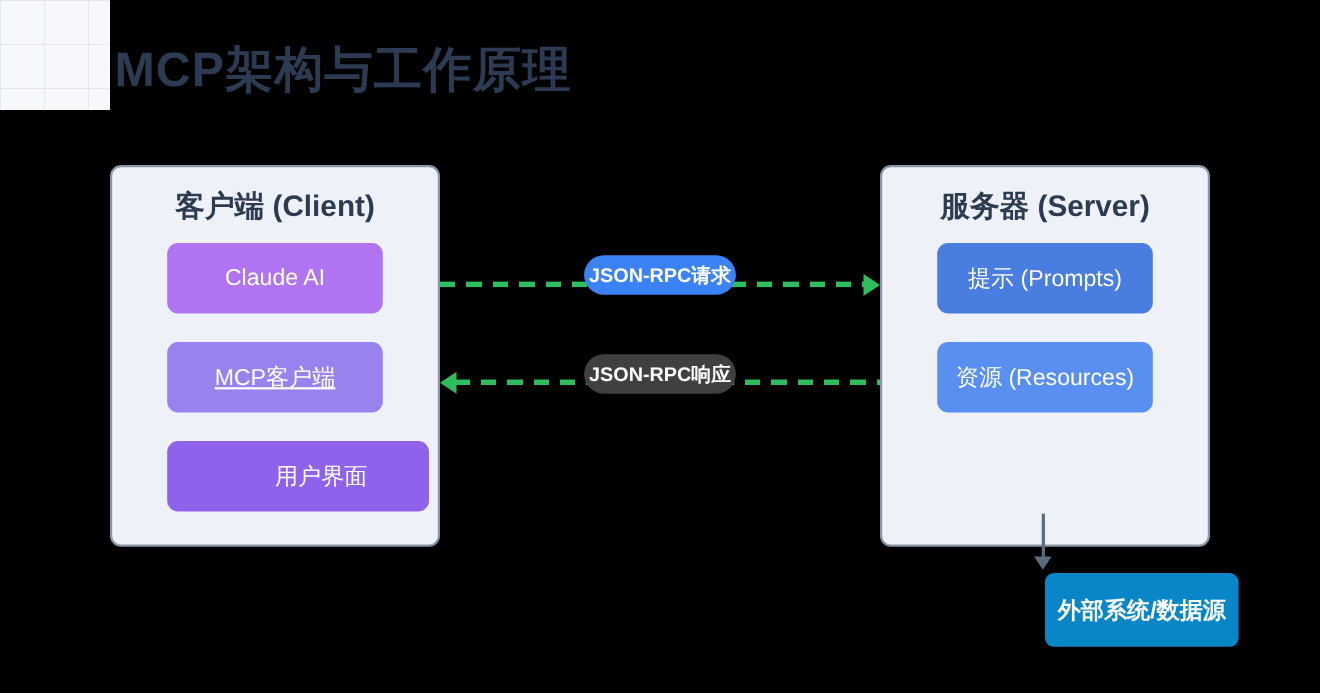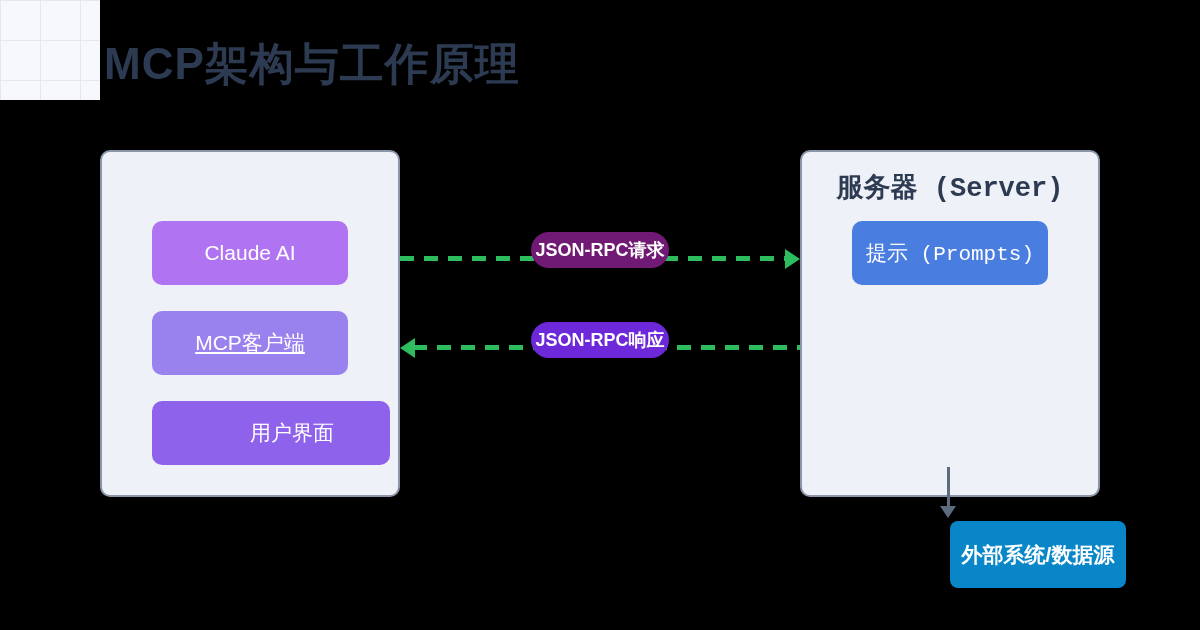--- a/index.html
+++ b/index.html
@@ -33,21 +33,21 @@
   .panel {
     position: absolute; top: 150px;
     width: 300px; height: 347px;
     box-sizing: border-box;
     background: #eef1f7;
     border: 2px solid #8a95a8;
     border-radius: 10px;
     box-shadow: 3px 4px 8px rgba(0,0,0,0.55);
   }
   .panel.client { left: 100px; }
-  .panel.server { left: 800px; font-family: Liberation Mono, monospace; }
+  .panel.server { left: 800px; }
 
   .panel-title {
     margin-top: 17px;
     text-align: center;
     font-size: 27px; font-weight: 600;
     color: #2d3b52;
     white-space: nowrap;
   }
 
   .node {
@@ -128,36 +128,38 @@
 </head>
 <body>
 
 <div class="canvas">
 
   <div class="grid-decoration"></div>
 
   <div class="page-title">MCP架构与工作原理</div>
 
   <div class="panel client">
+    <div class="panel-title">客户端 (Client)</div>
     <div class="node n0" style="background-color: rgb(176, 116, 242);">Claude AI</div>
     <div class="node n1" style="background-color: rgb(154, 130, 238); text-decoration: underline;">MCP客户端</div>
     <div class="node n2" style="background-color: rgb(143, 98, 236); padding-left: 42px;">用户界面</div>
   </div>
 
   <div class="panel server">
     <div class="panel-title">服务器 (Server)</div>
     <div class="node n0" style="background-color: rgb(74, 125, 224);">提示 (Prompts)</div>
+    <div class="node n1" style="background-color: rgb(90, 143, 242);">资源 (Resources)</div>
   </div>
 
   <div class="conn-line request"></div>
   <div class="arrowhead-right"></div>
-  <div class="pill request" style="background-color: #701a75; text-align: center;">JSON-RPC请求</div>
+  <div class="pill request" style="background-color: #3b82f6; text-align: center;">JSON-RPC请求</div>
 
   <div class="conn-line response"></div>
   <div class="arrowhead-left"></div>
-  <div class="pill response" style="background-color: #6d28d9;">JSON-RPC响应</div>
+  <div class="pill response" style="background-color: #404040;">JSON-RPC响应</div>
 
   <div class="down-line"></div>
   <div class="arrowhead-down"></div>
 
   <div class="external-box" style="background-color: rgb(8, 134, 200);">外部系统/数据源</div>
 
 </div>
 
 </body></html>

